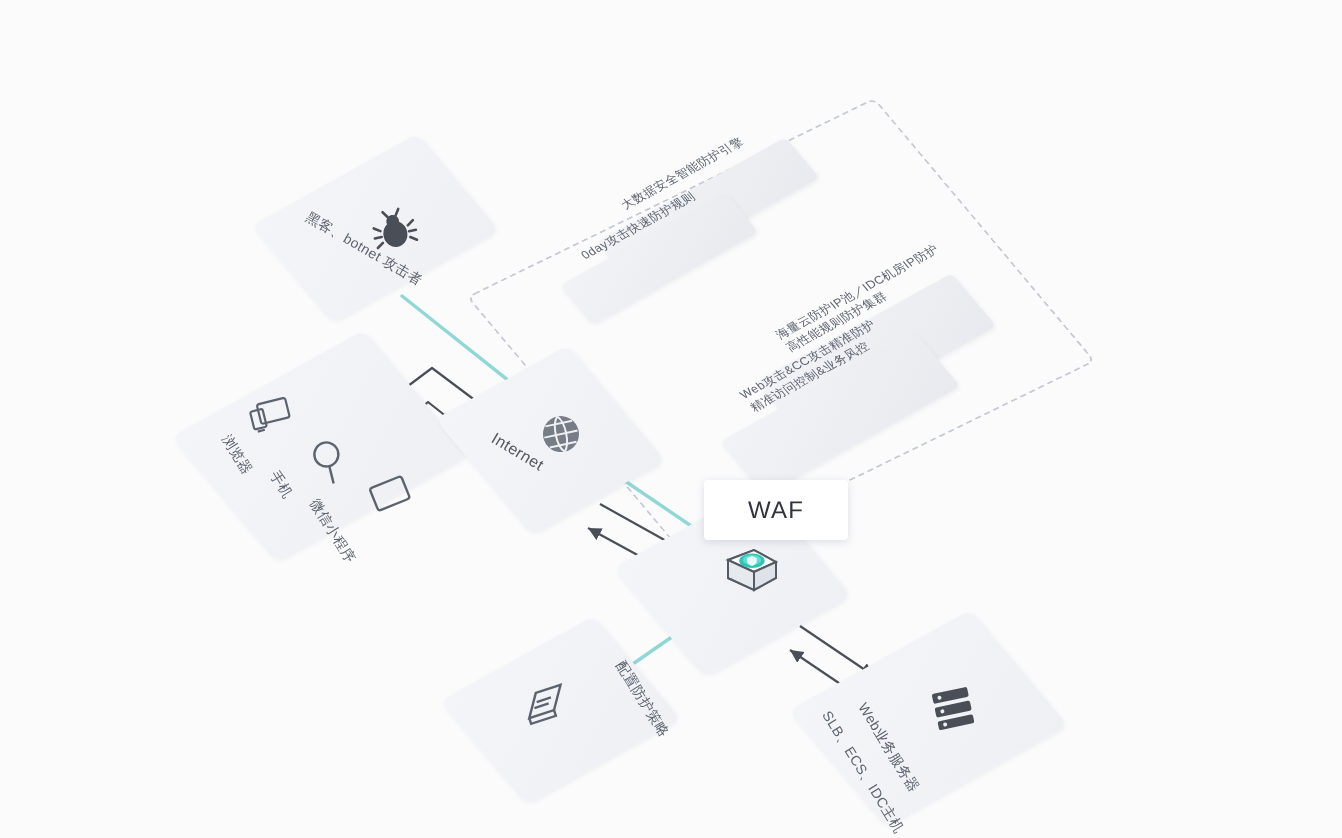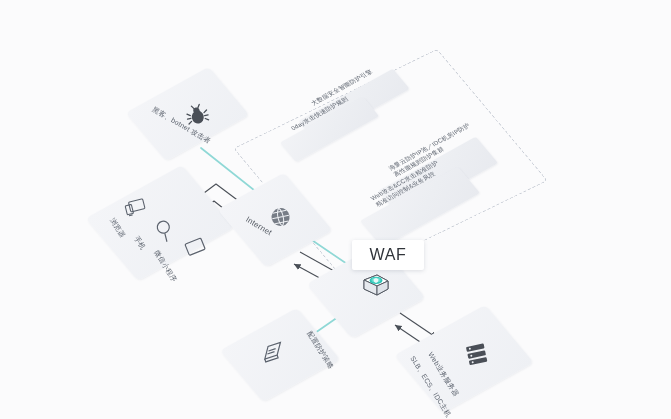--- a/index.html
+++ b/index.html
@@ -42,21 +42,21 @@
 
   
   #waf-callout{
     position:absolute;
     background:#ffffff;
     box-shadow:0 1px 4px rgba(80,90,110,.18);
     border-radius:2px;
     display:flex;align-items:center;justify-content:center;
   }
   #waf-callout span{
-    font-size:16px;color:#30343a;letter-spacing:.6px;font-weight:400;
+    font-size:12px;color:#30343a;letter-spacing:.6px;font-weight:400;
   }
 
   .iconwrap{position:absolute;}
 </style>
 </head>
 <body>
 
 <div id="stage">
 
   <svg id="wires" viewBox="0 0 671 419">

